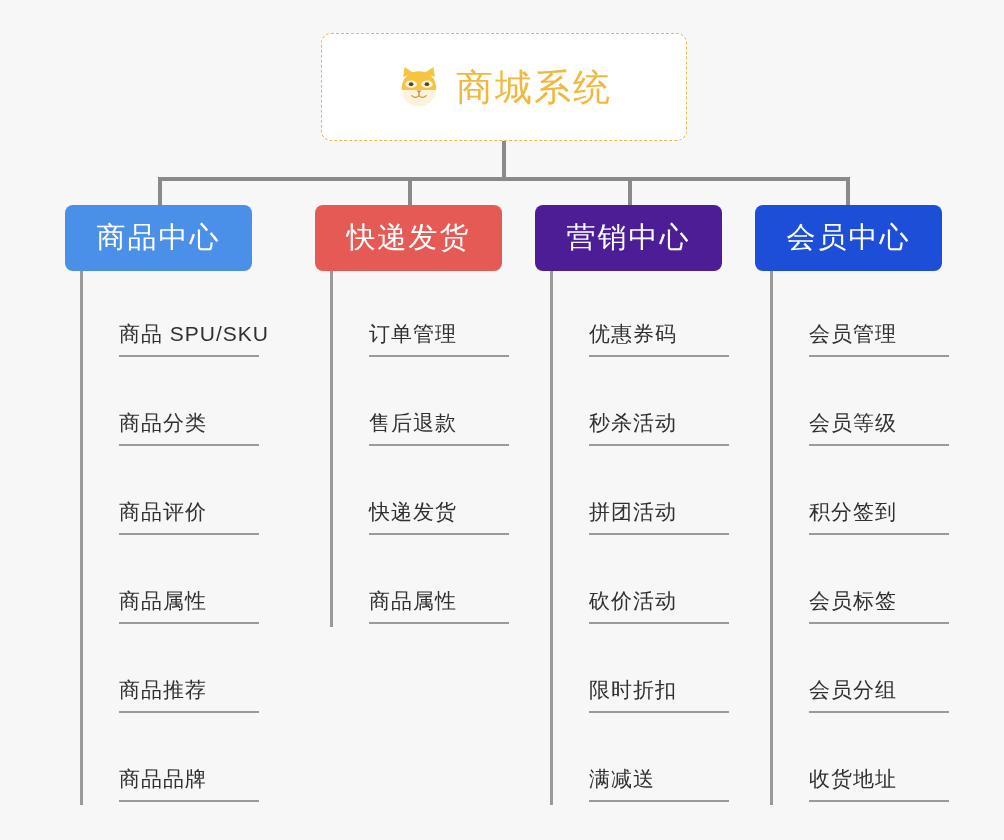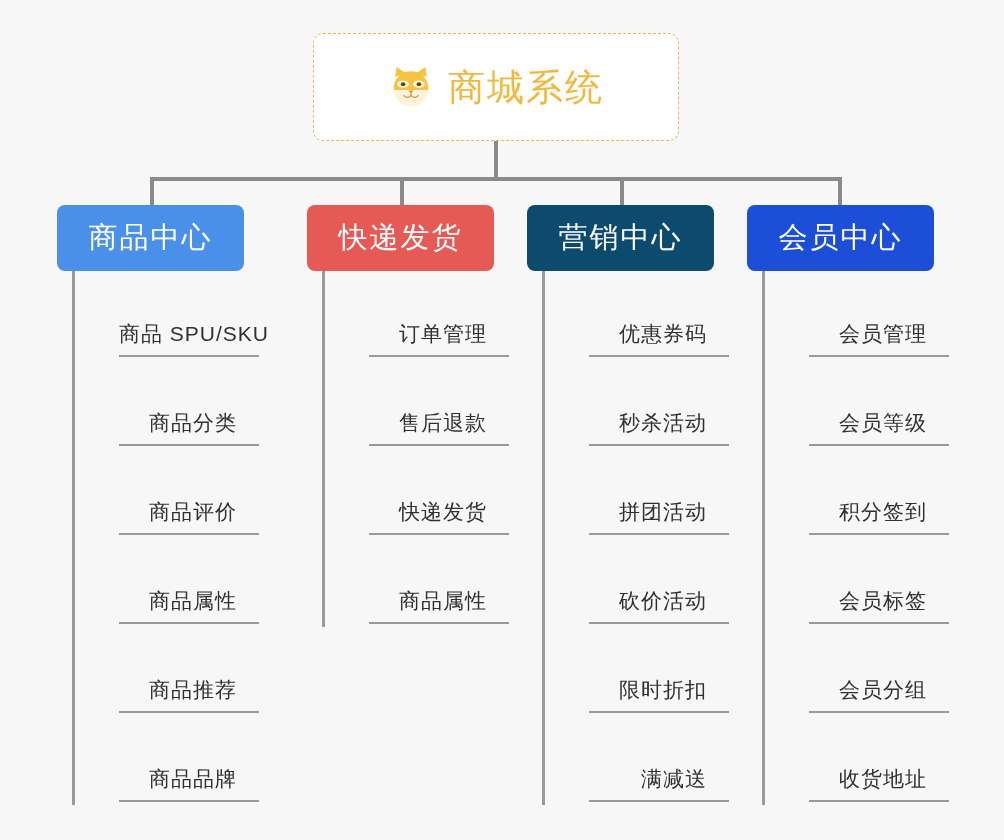--- a/index.html
+++ b/index.html
@@ -12,20 +12,21 @@
     height: 840px;
     background: #f7f7f7;
     font-family: "Liberation Sans", "DejaVu Sans", sans-serif;
     overflow: hidden;
   }
 
   #chart-root {
     position: relative;
     width: 812px;
     height: 840px;
+    margin-left: 8px;
   }
 
   
   .root-node {
     position: absolute;
     left: 313px;
     top: 33px;
     width: 366px;
     height: 108px;
     background: #ffffff;
@@ -79,24 +80,23 @@
     color: #ffffff;
     font-size: 29px;
     letter-spacing: 2px;
     box-sizing: border-box;
   }
 
   
   .leaf-list {
     position: relative;
     margin-left: 15px;
-    padding-left: 12px;
+    padding-left: 4px;
     border-left: 3px solid #9a9a9a;
     margin-top: 0;
-    text-align: right;
   }
   .leaf-item {
     height: 89px;
     display: flex;
     align-items: flex-end;
     box-sizing: border-box;
     padding-left: 32px;
     padding-bottom: 3px;
   }
   .leaf-underline {
@@ -185,21 +185,21 @@
       <div class="leaf-item">
           <span class="leaf-underline">快递发货</span>
         </div>
       <div class="leaf-item">
           <span class="leaf-underline">商品属性</span>
         </div>
     </div>
   </div>
 
   <div class="column col-3">
-    <div class="cat-box" style="background-color: #0c4a6e; text-align: right;">
+    <div class="cat-box" style="background-color: #4c1d95; text-align: right;">
       <span>营销中心</span>
     </div>
     <div class="leaf-list">
       <div class="leaf-item">
           <span class="leaf-underline">优惠券码</span>
         </div>
       <div class="leaf-item">
           <span class="leaf-underline">秒杀活动</span>
         </div>
       <div class="leaf-item">

